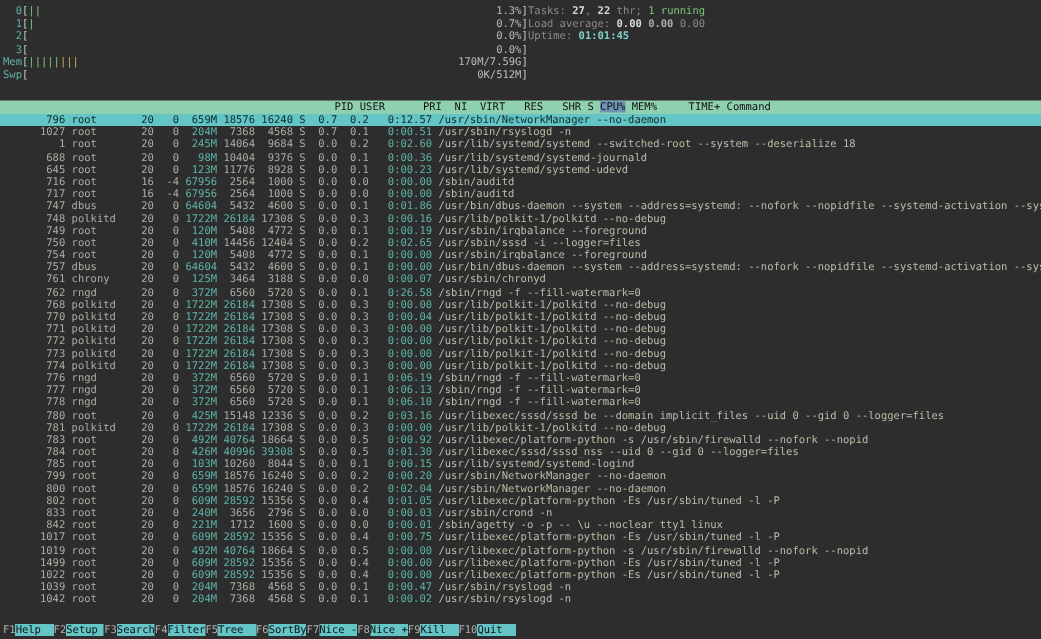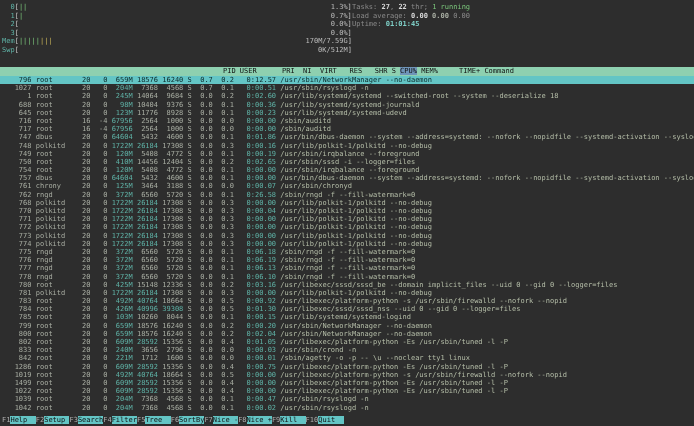--- a/index.html
+++ b/index.html
@@ -26,21 +26,21 @@
   .upt{color:var(--uptime,#7fd0c8);font-weight:bold;}
   .colheader{
     position:absolute;top:67px;left:0;width:692px;height:9px;line-height:9px;
     font-size:7px;white-space:pre;overflow:hidden;padding-left:14px;
     background:var(--header-bg,#8ed0b0);color:var(--header-fg,#101010);text-align:center;
   }
   .colheader .sort-col{background:var(--sort-bg,#6f94b8);}
   .rows{position:absolute;top:76px;left:0;width:694px;height:337px;overflow:hidden;}
   .prow{
     height:8.2px;line-height:8.2px;font-size:7px;white-space:pre;overflow:hidden;
-    padding-left:2px;color:var(--fg,#a9aea3);
+    padding-left:14px;color:var(--fg,#a9aea3);
   }
   .prow .c-big{color:var(--cyan,#5fb3a7);}
   .prow .c-time{color:var(--cyan,#5fb3a7);}
   .prow .c-cmd{color:var(--command,#b6bfa9);}
   .prow.selected{background:var(--selected-bg,#63c5c5);}
   .prow.selected span, .prow.selected{color:var(--selected-fg,#0c2a2a) !important;}
   .fnbar{
     position:absolute;left:2px;bottom:1px;width:694px;height:9.5px;line-height:9.5px;
     font-size:7px;white-space:pre;overflow:hidden;
   }
@@ -84,35 +84,34 @@
       <div class="prow"><span>    754</span> <span>root     </span> <span> 20</span> <span>  0</span> <span class="c-big"> 120M</span> <span> 5408</span> <span> 4772</span> <span>S</span> <span> 0.0</span> <span> 0.1</span> <span class="c-time">  0:00.00</span> <span class="c-cmd">/usr/sbin/irqbalance --foreground</span></div>
       <div class="prow"><span>    757</span> <span>dbus     </span> <span> 20</span> <span>  0</span> <span class="c-big">64604</span> <span> 5432</span> <span> 4600</span> <span>S</span> <span> 0.0</span> <span> 0.1</span> <span class="c-time">  0:00.00</span> <span class="c-cmd">/usr/bin/dbus-daemon --system --address=systemd: --nofork --nopidfile --systemd-activation --syslog-only</span></div>
       <div class="prow"><span>    761</span> <span>chrony   </span> <span> 20</span> <span>  0</span> <span class="c-big"> 125M</span> <span> 3464</span> <span> 3188</span> <span>S</span> <span> 0.0</span> <span> 0.0</span> <span class="c-time">  0:00.07</span> <span class="c-cmd">/usr/sbin/chronyd</span></div>
       <div class="prow"><span>    762</span> <span>rngd     </span> <span> 20</span> <span>  0</span> <span class="c-big"> 372M</span> <span> 6560</span> <span> 5720</span> <span>S</span> <span> 0.0</span> <span> 0.1</span> <span class="c-time">  0:26.58</span> <span class="c-cmd">/sbin/rngd -f --fill-watermark=0</span></div>
       <div class="prow"><span>    768</span> <span>polkitd  </span> <span> 20</span> <span>  0</span> <span class="c-big">1722M</span> <span class="c-big">26184</span> <span>17308</span> <span>S</span> <span> 0.0</span> <span> 0.3</span> <span class="c-time">  0:00.00</span> <span class="c-cmd">/usr/lib/polkit-1/polkitd --no-debug</span></div>
       <div class="prow"><span>    770</span> <span>polkitd  </span> <span> 20</span> <span>  0</span> <span class="c-big">1722M</span> <span class="c-big">26184</span> <span>17308</span> <span>S</span> <span> 0.0</span> <span> 0.3</span> <span class="c-time">  0:00.04</span> <span class="c-cmd">/usr/lib/polkit-1/polkitd --no-debug</span></div>
       <div class="prow"><span>    771</span> <span>polkitd  </span> <span> 20</span> <span>  0</span> <span class="c-big">1722M</span> <span class="c-big">26184</span> <span>17308</span> <span>S</span> <span> 0.0</span> <span> 0.3</span> <span class="c-time">  0:00.00</span> <span class="c-cmd">/usr/lib/polkit-1/polkitd --no-debug</span></div>
       <div class="prow"><span>    772</span> <span>polkitd  </span> <span> 20</span> <span>  0</span> <span class="c-big">1722M</span> <span class="c-big">26184</span> <span>17308</span> <span>S</span> <span> 0.0</span> <span> 0.3</span> <span class="c-time">  0:00.00</span> <span class="c-cmd">/usr/lib/polkit-1/polkitd --no-debug</span></div>
       <div class="prow"><span>    773</span> <span>polkitd  </span> <span> 20</span> <span>  0</span> <span class="c-big">1722M</span> <span class="c-big">26184</span> <span>17308</span> <span>S</span> <span> 0.0</span> <span> 0.3</span> <span class="c-time">  0:00.00</span> <span class="c-cmd">/usr/lib/polkit-1/polkitd --no-debug</span></div>
       <div class="prow"><span>    774</span> <span>polkitd  </span> <span> 20</span> <span>  0</span> <span class="c-big">1722M</span> <span class="c-big">26184</span> <span>17308</span> <span>S</span> <span> 0.0</span> <span> 0.3</span> <span class="c-time">  0:00.00</span> <span class="c-cmd">/usr/lib/polkit-1/polkitd --no-debug</span></div>
-      <div class="prow"><span>    775</span> <span>rngd     </span> <span> 20</span> <span>  0</span> <span class="c-big"> 372M</span> <span> 6560</span> <span> 5720</span> <span>S</span> <span> 0.0</span> <span> 0.1</span> <span class="c-time">  0:06.18</span> <span class="c-cmd">/sbin/rngd -f --fill-watermark=0</span></div>
       <div class="prow"><span>    776</span> <span>rngd     </span> <span> 20</span> <span>  0</span> <span class="c-big"> 372M</span> <span> 6560</span> <span> 5720</span> <span>S</span> <span> 0.0</span> <span> 0.1</span> <span class="c-time">  0:06.19</span> <span class="c-cmd">/sbin/rngd -f --fill-watermark=0</span></div>
       <div class="prow"><span>    777</span> <span>rngd     </span> <span> 20</span> <span>  0</span> <span class="c-big"> 372M</span> <span> 6560</span> <span> 5720</span> <span>S</span> <span> 0.0</span> <span> 0.1</span> <span class="c-time">  0:06.13</span> <span class="c-cmd">/sbin/rngd -f --fill-watermark=0</span></div>
       <div class="prow"><span>    778</span> <span>rngd     </span> <span> 20</span> <span>  0</span> <span class="c-big"> 372M</span> <span> 6560</span> <span> 5720</span> <span>S</span> <span> 0.0</span> <span> 0.1</span> <span class="c-time">  0:06.10</span> <span class="c-cmd">/sbin/rngd -f --fill-watermark=0</span></div>
       <div class="prow"><span>    780</span> <span>root     </span> <span> 20</span> <span>  0</span> <span class="c-big"> 425M</span> <span>15148</span> <span>12336</span> <span>S</span> <span> 0.0</span> <span> 0.2</span> <span class="c-time">  0:03.16</span> <span class="c-cmd">/usr/libexec/sssd/sssd_be --domain implicit_files --uid 0 --gid 0 --logger=files</span></div>
       <div class="prow"><span>    781</span> <span>polkitd  </span> <span> 20</span> <span>  0</span> <span class="c-big">1722M</span> <span class="c-big">26184</span> <span>17308</span> <span>S</span> <span> 0.0</span> <span> 0.3</span> <span class="c-time">  0:00.00</span> <span class="c-cmd">/usr/lib/polkit-1/polkitd --no-debug</span></div>
       <div class="prow"><span>    783</span> <span>root     </span> <span> 20</span> <span>  0</span> <span class="c-big"> 492M</span> <span class="c-big">40764</span> <span>18664</span> <span>S</span> <span> 0.0</span> <span> 0.5</span> <span class="c-time">  0:00.92</span> <span class="c-cmd">/usr/libexec/platform-python -s /usr/sbin/firewalld --nofork --nopid</span></div>
       <div class="prow"><span>    784</span> <span>root     </span> <span> 20</span> <span>  0</span> <span class="c-big"> 426M</span> <span class="c-big">40996</span> <span class="c-big">39308</span> <span>S</span> <span> 0.0</span> <span> 0.5</span> <span class="c-time">  0:01.30</span> <span class="c-cmd">/usr/libexec/sssd/sssd_nss --uid 0 --gid 0 --logger=files</span></div>
       <div class="prow"><span>    785</span> <span>root     </span> <span> 20</span> <span>  0</span> <span class="c-big"> 103M</span> <span>10260</span> <span> 8044</span> <span>S</span> <span> 0.0</span> <span> 0.1</span> <span class="c-time">  0:00.15</span> <span class="c-cmd">/usr/lib/systemd/systemd-logind</span></div>
       <div class="prow"><span>    799</span> <span>root     </span> <span> 20</span> <span>  0</span> <span class="c-big"> 659M</span> <span>18576</span> <span>16240</span> <span>S</span> <span> 0.0</span> <span> 0.2</span> <span class="c-time">  0:00.20</span> <span class="c-cmd">/usr/sbin/NetworkManager --no-daemon</span></div>
       <div class="prow"><span>    800</span> <span>root     </span> <span> 20</span> <span>  0</span> <span class="c-big"> 659M</span> <span>18576</span> <span>16240</span> <span>S</span> <span> 0.0</span> <span> 0.2</span> <span class="c-time">  0:02.04</span> <span class="c-cmd">/usr/sbin/NetworkManager --no-daemon</span></div>
       <div class="prow"><span>    802</span> <span>root     </span> <span> 20</span> <span>  0</span> <span class="c-big"> 609M</span> <span class="c-big">28592</span> <span>15356</span> <span>S</span> <span> 0.0</span> <span> 0.4</span> <span class="c-time">  0:01.05</span> <span class="c-cmd">/usr/libexec/platform-python -Es /usr/sbin/tuned -l -P</span></div>
       <div class="prow"><span>    833</span> <span>root     </span> <span> 20</span> <span>  0</span> <span class="c-big"> 240M</span> <span> 3656</span> <span> 2796</span> <span>S</span> <span> 0.0</span> <span> 0.0</span> <span class="c-time">  0:00.03</span> <span class="c-cmd">/usr/sbin/crond -n</span></div>
       <div class="prow"><span>    842</span> <span>root     </span> <span> 20</span> <span>  0</span> <span class="c-big"> 221M</span> <span> 1712</span> <span> 1600</span> <span>S</span> <span> 0.0</span> <span> 0.0</span> <span class="c-time">  0:00.01</span> <span class="c-cmd">/sbin/agetty -o -p -- \u --noclear tty1 linux</span></div>
-      <div class="prow"><span>   1286</span> <span>root     </span> <span> 20</span> <span>  0</span> <span class="c-big"> 609M</span> <span class="c-big">28592</span> <span>15356</span> <span>S</span> <span> 0.0</span> <span> 0.4</span> <span class="c-time">  0:00.75</span> <span class="c-cmd">/usr/libexec/platform-python -Es /usr/sbin/tuned -l -P</span></div>
+      <div class="prow"><span>   1017</span> <span>root     </span> <span> 20</span> <span>  0</span> <span class="c-big"> 609M</span> <span class="c-big">28592</span> <span>15356</span> <span>S</span> <span> 0.0</span> <span> 0.4</span> <span class="c-time">  0:00.75</span> <span class="c-cmd">/usr/libexec/platform-python -Es /usr/sbin/tuned -l -P</span></div>
       <div class="prow"><span>   1019</span> <span>root     </span> <span> 20</span> <span>  0</span> <span class="c-big"> 492M</span> <span class="c-big">40764</span> <span>18664</span> <span>S</span> <span> 0.0</span> <span> 0.5</span> <span class="c-time">  0:00.00</span> <span class="c-cmd">/usr/libexec/platform-python -s /usr/sbin/firewalld --nofork --nopid</span></div>
       <div class="prow"><span>   1499</span> <span>root     </span> <span> 20</span> <span>  0</span> <span class="c-big"> 609M</span> <span class="c-big">28592</span> <span>15356</span> <span>S</span> <span> 0.0</span> <span> 0.4</span> <span class="c-time">  0:00.00</span> <span class="c-cmd">/usr/libexec/platform-python -Es /usr/sbin/tuned -l -P</span></div>
       <div class="prow"><span>   1022</span> <span>root     </span> <span> 20</span> <span>  0</span> <span class="c-big"> 609M</span> <span class="c-big">28592</span> <span>15356</span> <span>S</span> <span> 0.0</span> <span> 0.4</span> <span class="c-time">  0:00.00</span> <span class="c-cmd">/usr/libexec/platform-python -Es /usr/sbin/tuned -l -P</span></div>
       <div class="prow"><span>   1039</span> <span>root     </span> <span> 20</span> <span>  0</span> <span class="c-big"> 204M</span> <span> 7368</span> <span> 4568</span> <span>S</span> <span> 0.0</span> <span> 0.1</span> <span class="c-time">  0:00.47</span> <span class="c-cmd">/usr/sbin/rsyslogd -n</span></div>
       <div class="prow"><span>   1042</span> <span>root     </span> <span> 20</span> <span>  0</span> <span class="c-big"> 204M</span> <span> 7368</span> <span> 4568</span> <span>S</span> <span> 0.0</span> <span> 0.1</span> <span class="c-time">  0:00.02</span> <span class="c-cmd">/usr/sbin/rsyslogd -n</span></div>
     </div>
 
   <div class="fnbar" id="fnbar"><span><span class="fn-key">F1</span><span class="fn-label">Help  </span></span><span><span class="fn-key">F2</span><span class="fn-label">Setup </span></span><span><span class="fn-key">F3</span><span class="fn-label">Search</span></span><span><span class="fn-key">F4</span><span class="fn-label">Filter</span></span><span><span class="fn-key">F5</span><span class="fn-label">Tree  </span></span><span><span class="fn-key">F6</span><span class="fn-label">SortBy</span></span><span><span class="fn-key">F7</span><span class="fn-label">Nice -</span></span><span><span class="fn-key">F8</span><span class="fn-label">Nice +</span></span><span><span class="fn-key">F9</span><span class="fn-label">Kill  </span></span><span><span class="fn-key">F10</span><span class="fn-label">Quit  </span></span></div>
 
 </div>

